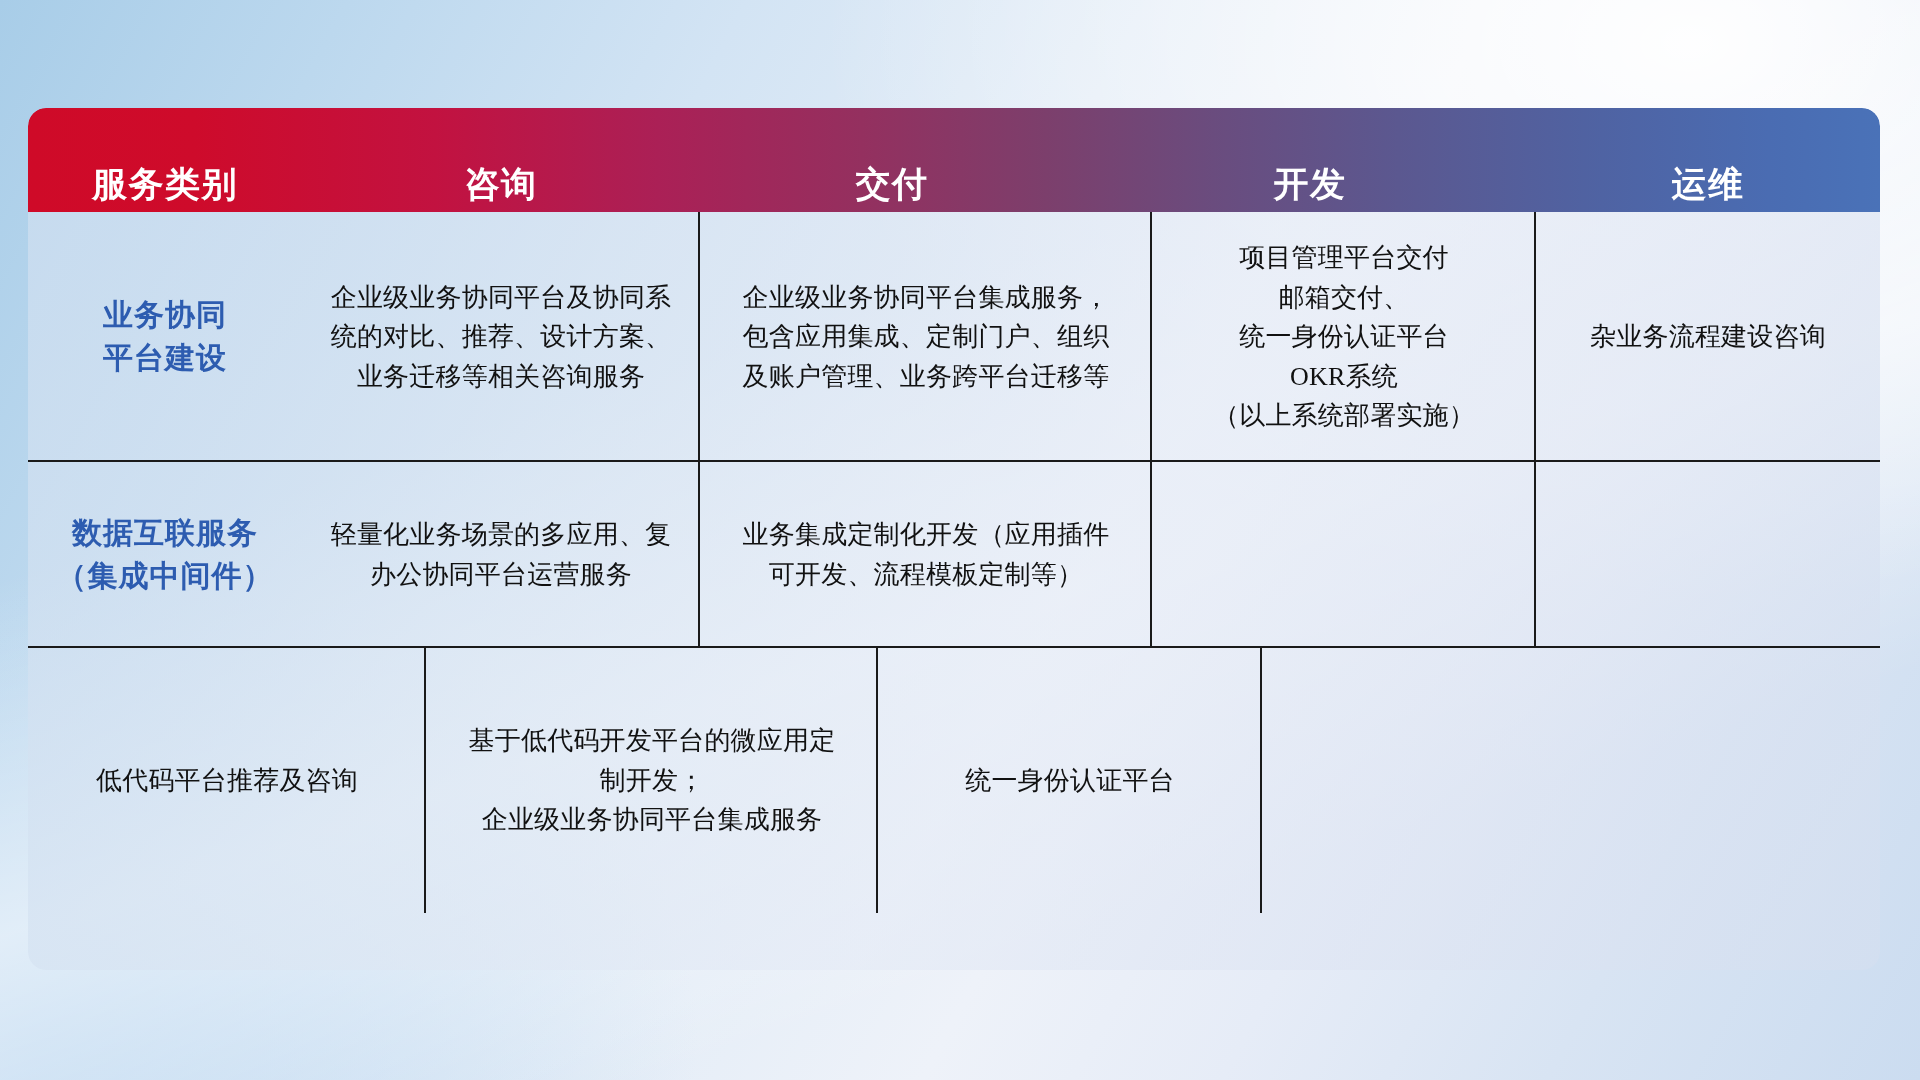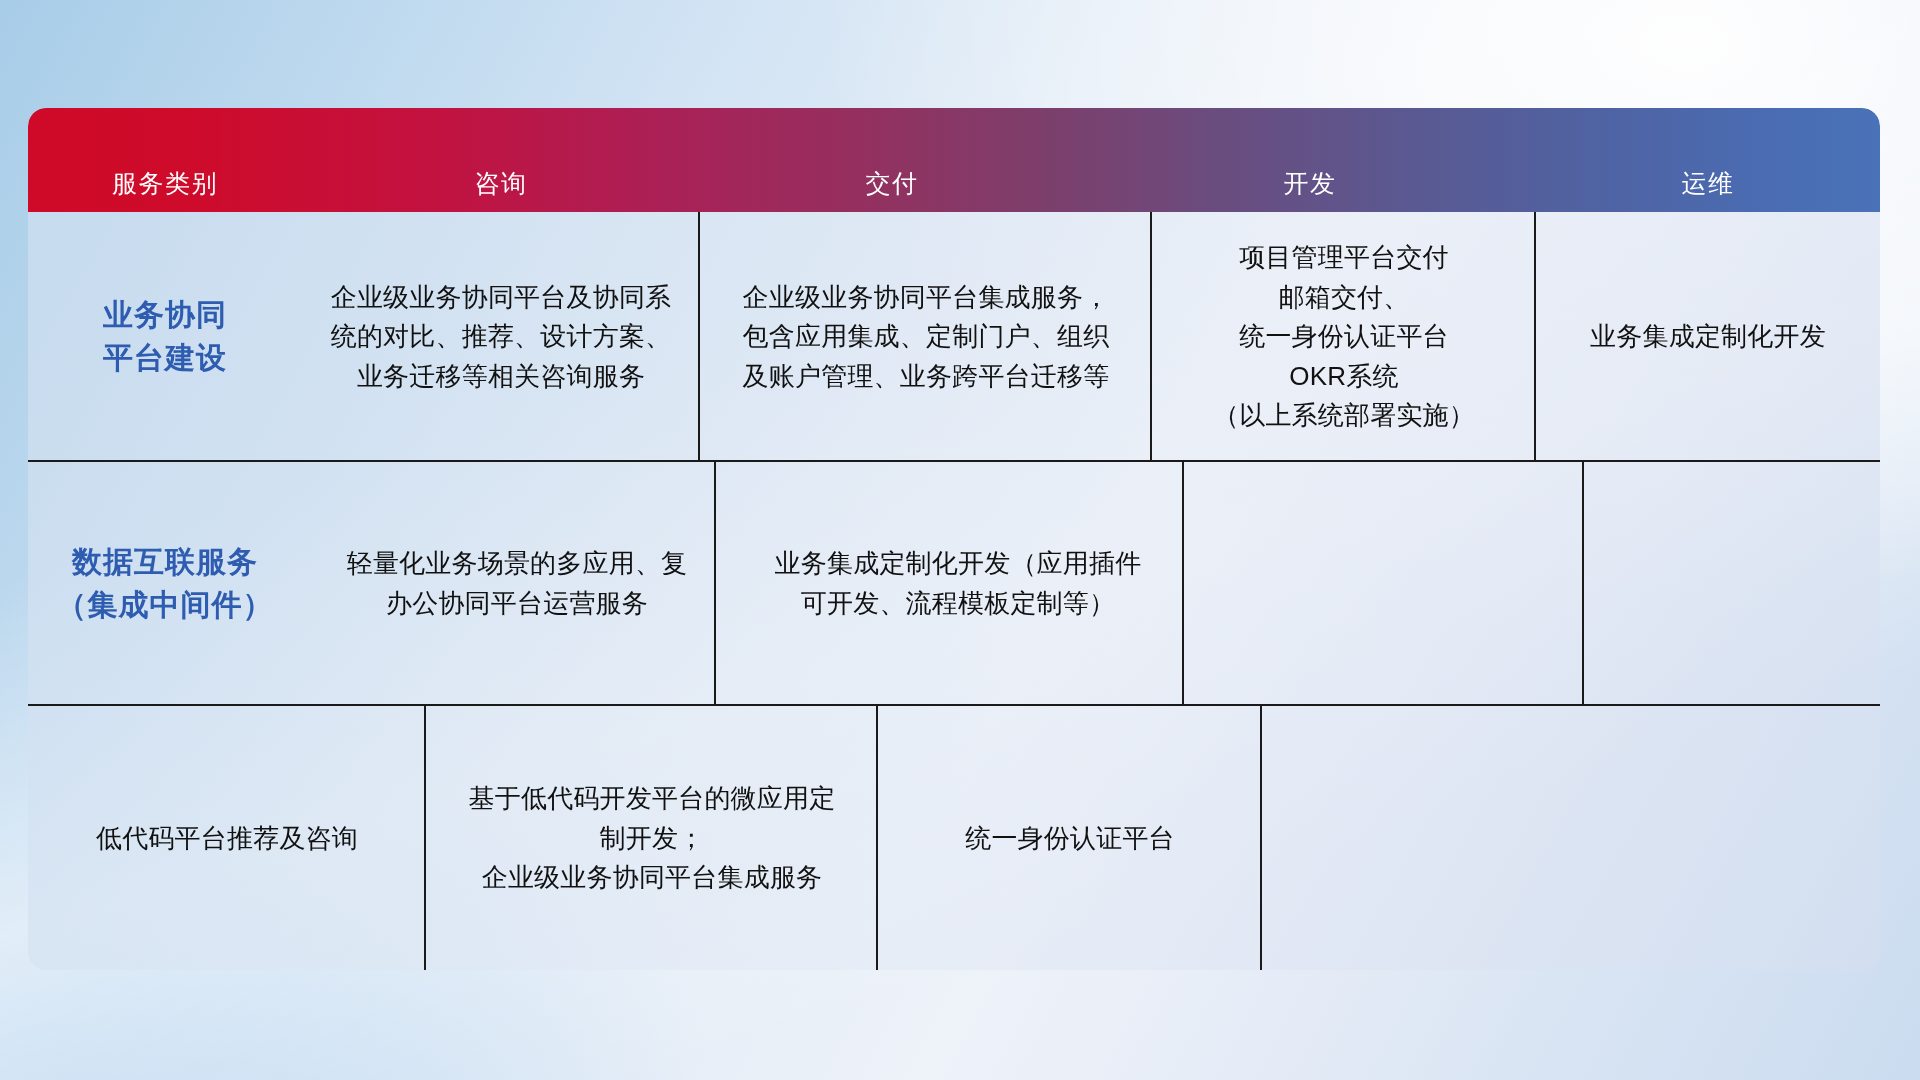--- a/index.html
+++ b/index.html
@@ -72,22 +72,22 @@
         #5b5890 74%,
         #4f63a3 85%,
         #4a6cb2 94%,
         #4a72b8 100%);
     position: relative;
     z-index: 3;
   }
 
   .th {
     color: #ffffff;
-    font-size: 25px;
-    font-weight: normal;
+    font-size: 35px;
+    font-weight: bold;
     text-align: center;
     letter-spacing: 1.5px;
     line-height: 1;
     margin-top: 47px;
   }
 
   
   .tbody {
     flex: 1 1 auto;
     position: relative;
@@ -97,41 +97,42 @@
     display: flex;
     flex-direction: column;
   }
 
   .tr {
     display: flex;
     position: relative;
   }
 
   .tr.r1 { height: 250px; }
-  .tr.r2 { height: 244px; gap: 16px; }
+  .tr.r2 { height: 186px; }
   .tr.r3 { height: 265px; }
 
   
   .tr.r1::after, .tr.r2::after {
     content: "";
     position: absolute;
     left: 0;
     right: 0;
     bottom: 0;
     height: 2px;
     background: #1a1a1a;
   }
 
   .td {
     display: flex;
     align-items: center;
     justify-content: center;
     text-align: center;
     padding: 6px 14px;
     position: relative;
+    font-family: Liberation Serif, serif;
   }
 
   
   .td.rule::after {
     content: "";
     position: absolute;
     right: 0;
     top: 0;
     bottom: 0;
     width: 2px;
@@ -196,21 +197,21 @@
 及账户管理、业务跨平台迁移等</span>
         </div>
         <div class="td c4 rule">
           <span class="cell-text">项目管理平台交付
 邮箱交付、
 统一身份认证平台
 OKR系统
 （以上系统部署实施）</span>
         </div>
         <div class="td c5">
-          <span class="cell-text">业务集成定制化开发</span>
+          <span class="cell-text">杂业务流程建设咨询</span>
         </div>
       </div>
 
       <div class="tr r2">
         <div class="td c1">
           <span class="cat">数据互联服务
 （集成中间件）</span>
         </div>
         <div class="td c2 rule">
           <span class="cell-text">轻量化业务场景的多应用、复

